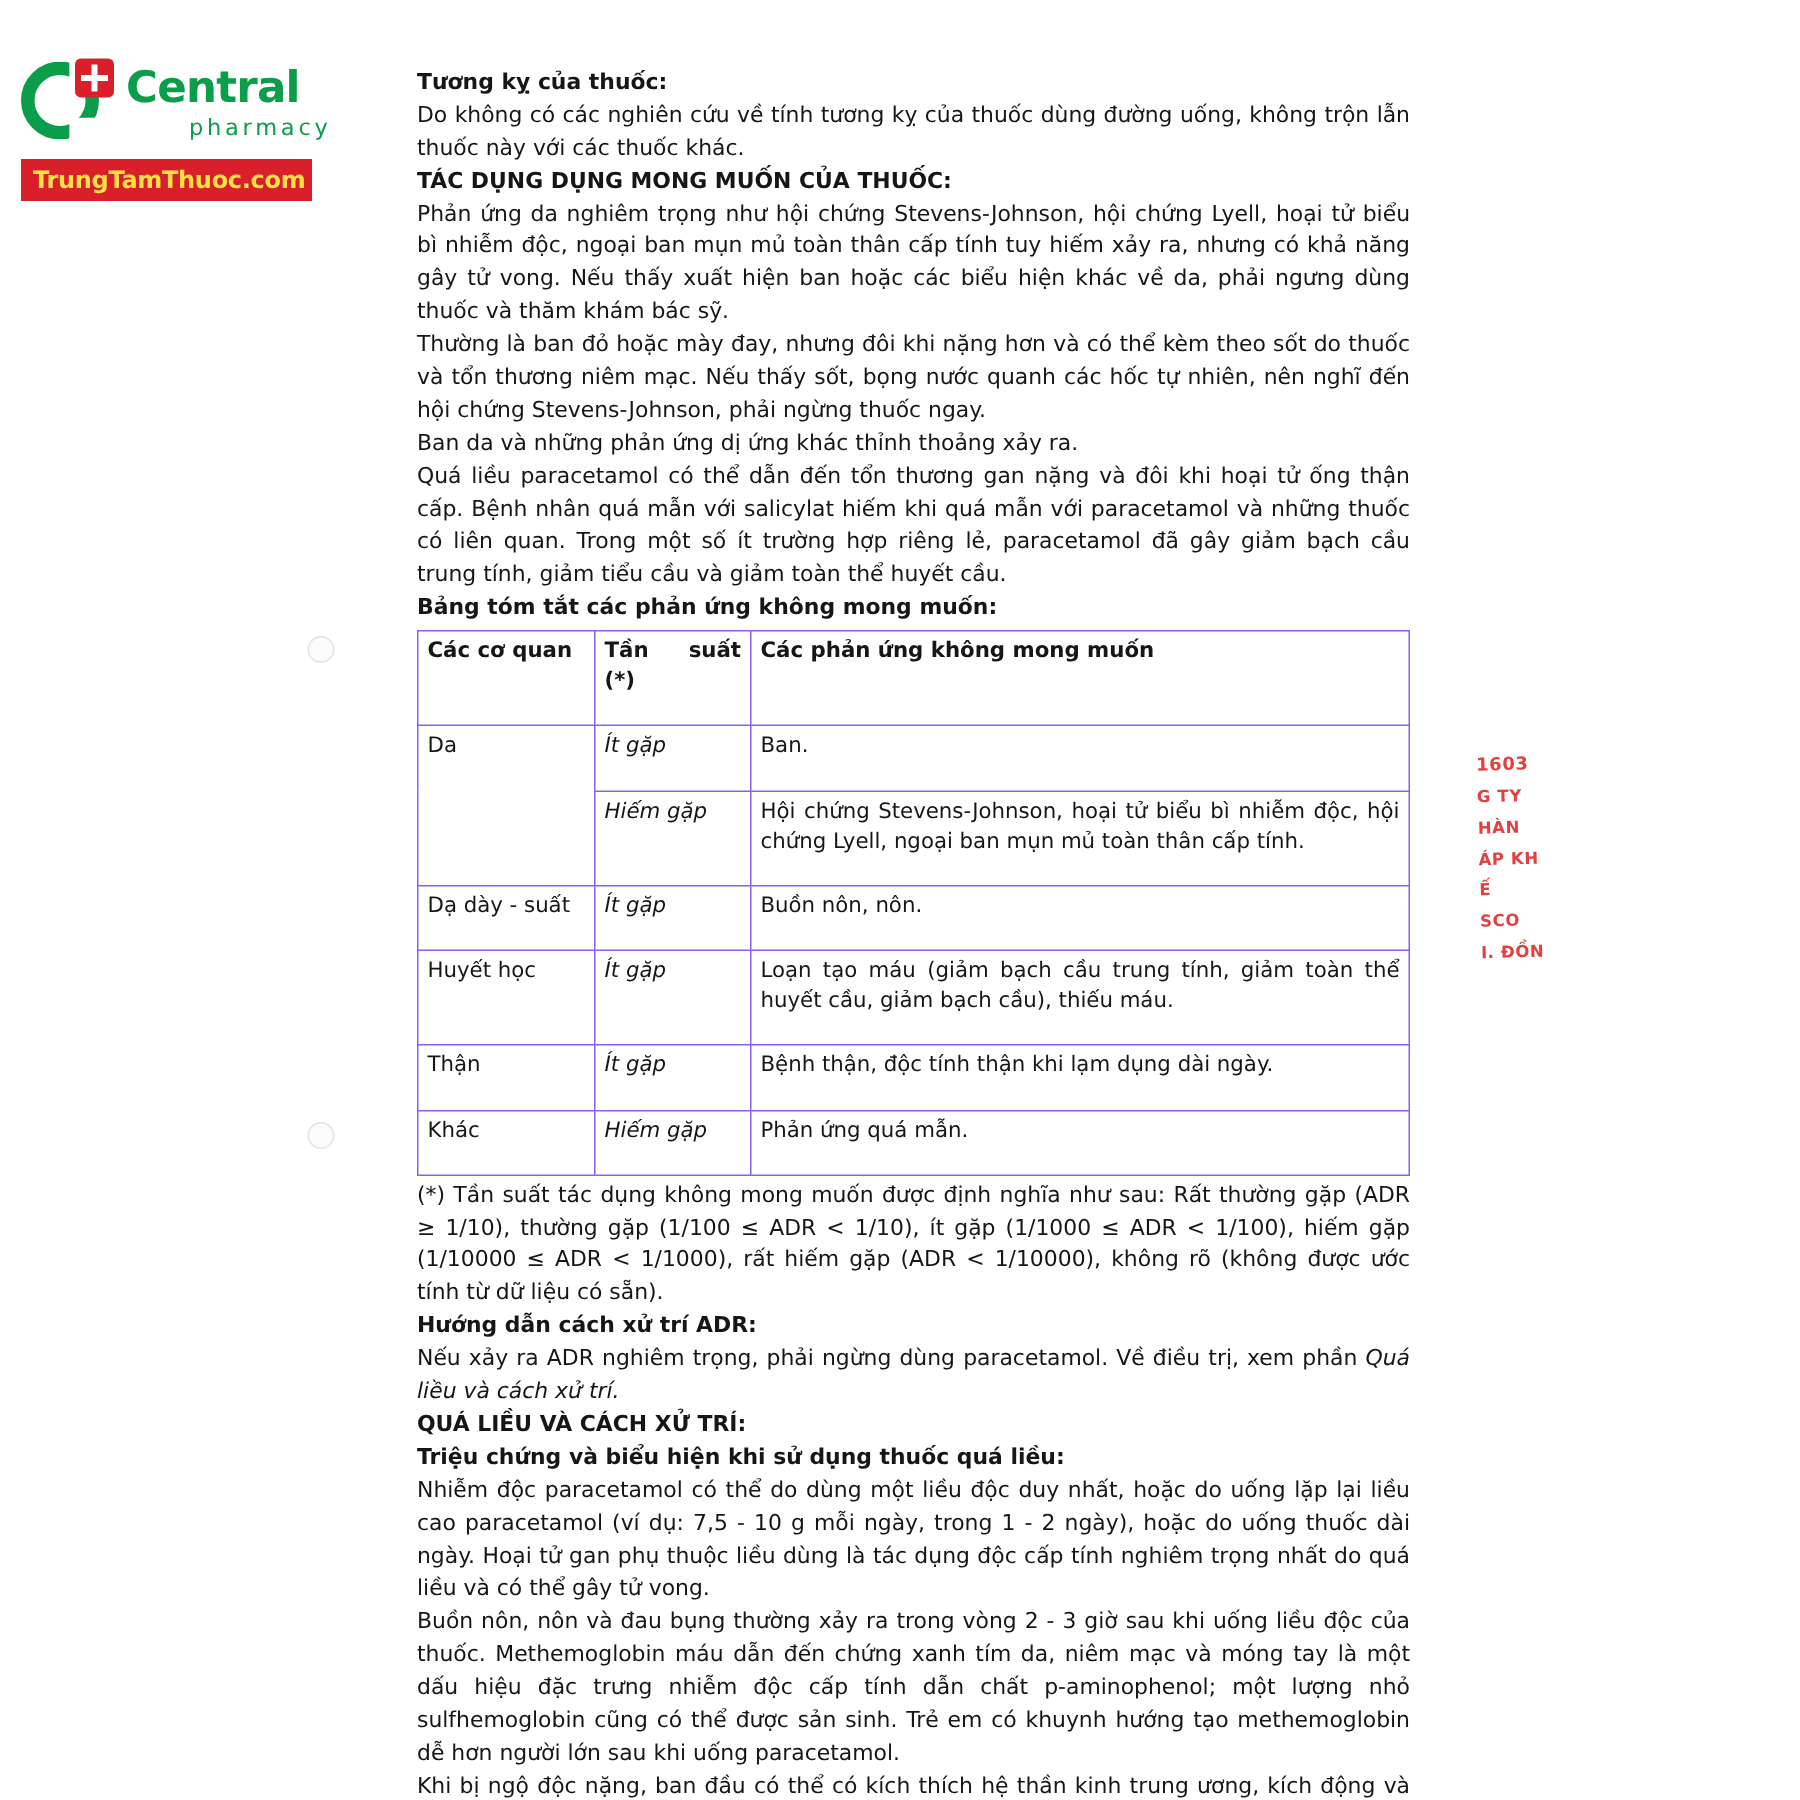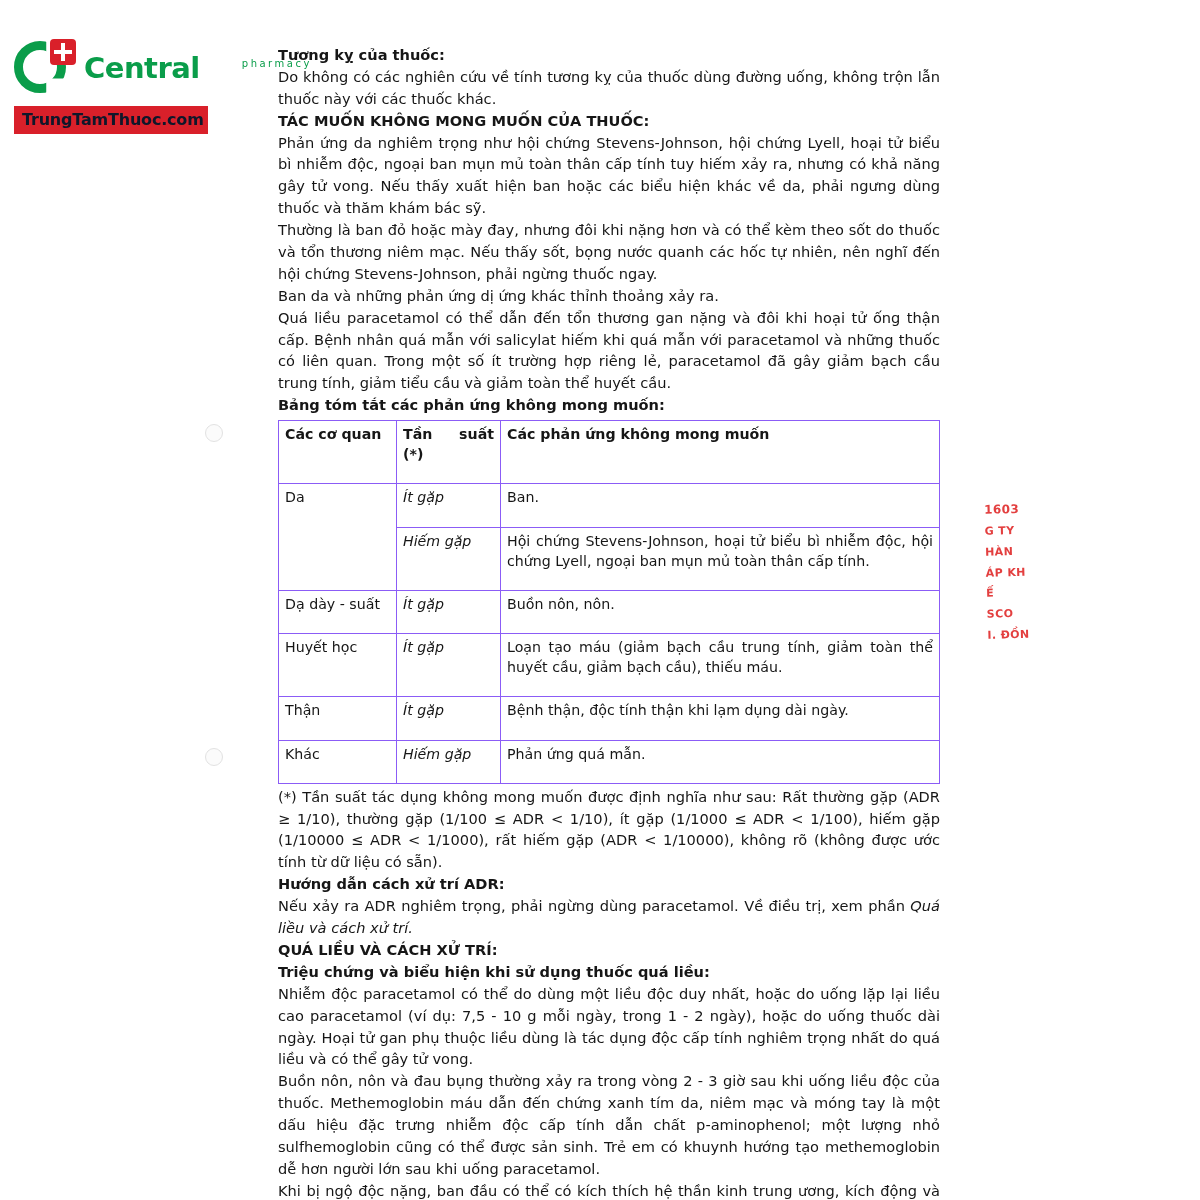--- a/index.html
+++ b/index.html
@@ -67,41 +67,41 @@
     height: 18px;
   }
   .logo-cross::after {
     left: 4px;
     top: 11px;
     width: 18px;
     height: 4px;
   }
   .logo-text-wrap {
     display: flex;
-    flex-direction: row;
+    flex-direction: column;
     line-height: 1;
   }
   .logo-title {
     font-family: "DejaVu Sans", sans-serif;
     font-size: 29px;
     font-weight: bold;
     color: #0a9d4a;
     letter-spacing: -0.5px;
   }
   .logo-sub {
-    font-size: 10px;
+    font-size: 15px;
     color: #0a9d4a;
     letter-spacing: 2.5px;
     margin-top: 5px;
     margin-left: 42px;
   }
   .logo-banner {
     margin-top: 8px;
     background: #d9202a;
-    color: #0f172a;
+    color: #fde047;
     font-size: 16px;
     font-weight: bold;
     padding: 4px 8px 5px 8px;
     width: 178px;
     text-align: center;
     letter-spacing: -0.2px;
   }
 
   
   .punch {
@@ -196,21 +196,21 @@
   <div>Ế</div>
   <div>SCO</div>
   <div>I. ĐỒN</div>
 </div>
 
 <div class="doc">
 
   <p class="b">Tương kỵ của thuốc:</p>
   <p>Do không có các nghiên cứu về tính tương kỵ của thuốc dùng đường uống, không trộn lẫn thuốc này với các thuốc khác.</p>
 
-  <p class="b">TÁC MUỐN KHÔNG MONG MUỐN CỦA THUỐC:</p>
+  <p class="b">TÁC DỤNG DỤNG MONG MUỐN CỦA THUỐC:</p>
   <p>Phản ứng da nghiêm trọng như hội chứng Stevens-Johnson, hội chứng Lyell, hoại tử biểu bì nhiễm độc, ngoại ban mụn mủ toàn thân cấp tính tuy hiếm xảy ra, nhưng có khả năng gây tử vong. Nếu thấy xuất hiện ban hoặc các biểu hiện khác về da, phải ngưng dùng thuốc và thăm khám bác sỹ.</p>
   <p>Thường là ban đỏ hoặc mày đay, nhưng đôi khi nặng hơn và có thể kèm theo sốt do thuốc và tổn thương niêm mạc. Nếu thấy sốt, bọng nước quanh các hốc tự nhiên, nên nghĩ đến hội chứng Stevens-Johnson, phải ngừng thuốc ngay.</p>
   <p>Ban da và những phản ứng dị ứng khác thỉnh thoảng xảy ra.</p>
   <p>Quá liều paracetamol có thể dẫn đến tổn thương gan nặng và đôi khi hoại tử ống thận cấp. Bệnh nhân quá mẫn với salicylat hiếm khi quá mẫn với paracetamol và những thuốc có liên quan. Trong một số ít trường hợp riêng lẻ, paracetamol đã gây giảm bạch cầu trung tính, giảm tiểu cầu và giảm toàn thể huyết cầu.</p>
 
   <p class="b">Bảng tóm tắt các phản ứng không mong muốn:</p>
 
   <table class="adr">
     <colgroup>
       <col class="col-organ">

